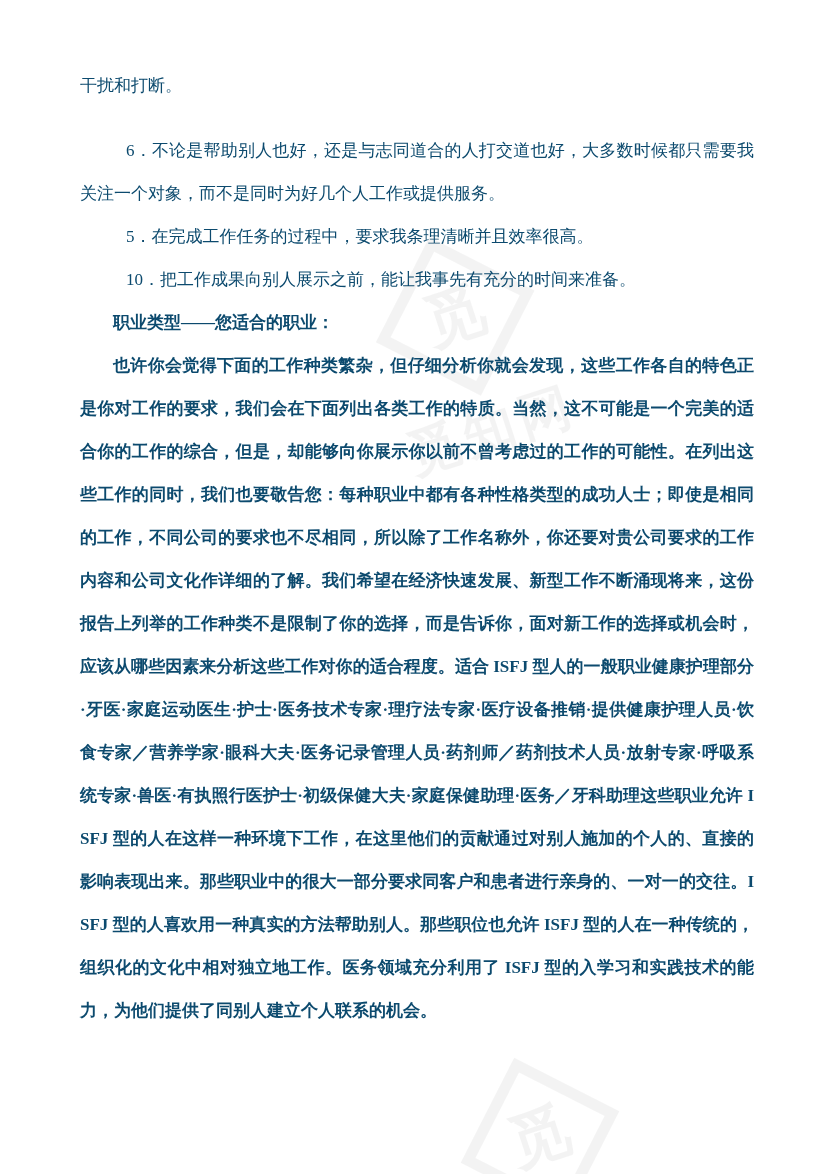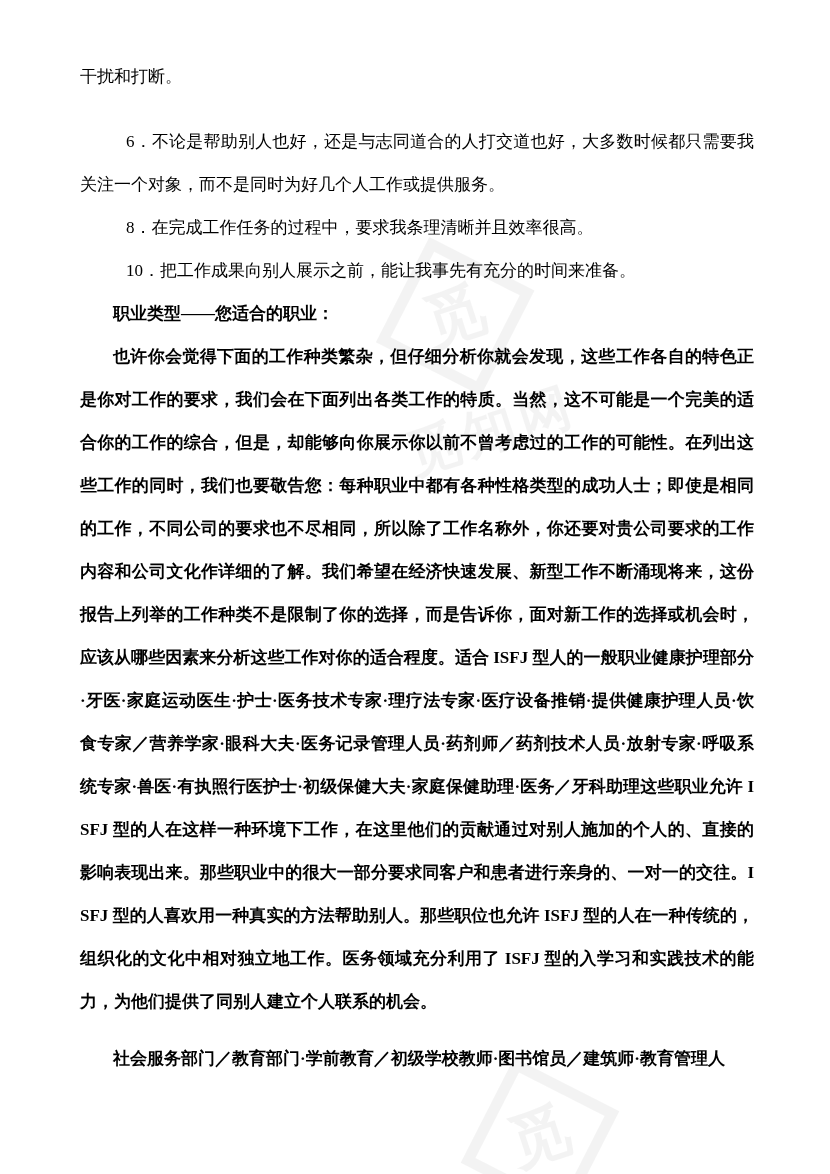--- a/index.html
+++ b/index.html
@@ -11,24 +11,24 @@
   .page {
     position: relative;
     width: 830px;
     height: 1174px;
     margin: 0 auto;
     background: #ffffff;
     overflow: hidden;
   }
   .content {
     position: absolute;
-    top: 55px;
+    top: 64px;
     left: 80px;
     width: 674px;
-    color: #000000;
+    color: #0c4a6e;
     font-size: 17px;
     z-index: 2;
   }
   .para {
     margin: 0;
     line-height: 43px;
     text-align: justify;
     word-break: break-all;
   }
   .para.cont   { text-indent: 0;    margin-bottom: 22px; }
@@ -92,20 +92,19 @@
     <div class="wm-diamond">
       <span>觅</span>
     </div>
 
   </div>
 
   <div class="content">
 
   <p class="para cont">干扰和打断。</p>
       <p class="para item">6．不论是帮助别人也好，还是与志同道合的人打交道也好，大多数时候都只需要我关注一个对象，而不是同时为好几个人工作或提供服务。</p>
-      <p class="para item">8．在完成工作任务的过程中，要求我条理清晰并且效率很高。</p>
+      <p class="para item">5．在完成工作任务的过程中，要求我条理清晰并且效率很高。</p>
       <p class="para item">10．把工作成果向别人展示之前，能让我事先有充分的时间来准备。</p>
       <p class="para indent">职业类型——您适合的职业：</p>
       <p class="para indent">也许你会觉得下面的工作种类繁杂，但仔细分析你就会发现，这些工作各自的特色正是你对工作的要求，我们会在下面列出各类工作的特质。当然，这不可能是一个完美的适合你的工作的综合，但是，却能够向你展示你以前不曾考虑过的工作的可能性。在列出这些工作的同时，我们也要敬告您：每种职业中都有各种性格类型的成功人士；即使是相同的工作，不同公司的要求也不尽相同，所以除了工作名称外，你还要对贵公司要求的工作内容和公司文化作详细的了解。我们希望在经济快速发展、新型工作不断涌现将来，这份报告上列举的工作种类不是限制了你的选择，而是告诉你，面对新工作的选择或机会时，应该从哪些因素来分析这些工作对你的适合程度。适合 ISFJ 型人的一般职业健康护理部分·牙医·家庭运动医生·护士·医务技术专家·理疗法专家·医疗设备推销·提供健康护理人员·饮食专家／营养学家·眼科大夫·医务记录管理人员·药剂师／药剂技术人员·放射专家·呼吸系统专家·兽医·有执照行医护士·初级保健大夫·家庭保健助理·医务／牙科助理这些职业允许 ISFJ 型的人在这样一种环境下工作，在这里他们的贡献通过对别人施加的个人的、直接的影响表现出来。那些职业中的很大一部分要求同客户和患者进行亲身的、一对一的交往。ISFJ 型的人喜欢用一种真实的方法帮助别人。那些职位也允许 ISFJ 型的人在一种传统的，组织化的文化中相对独立地工作。医务领域充分利用了 ISFJ 型的入学习和实践技术的能力，为他们提供了同别人建立个人联系的机会。</p>
-      <p class="para indent last">社会服务部门／教育部门·学前教育／初级学校教师·图书馆员／建筑师·教育管理人</p>
     </div>
 
 </div>
 
 </body></html>

